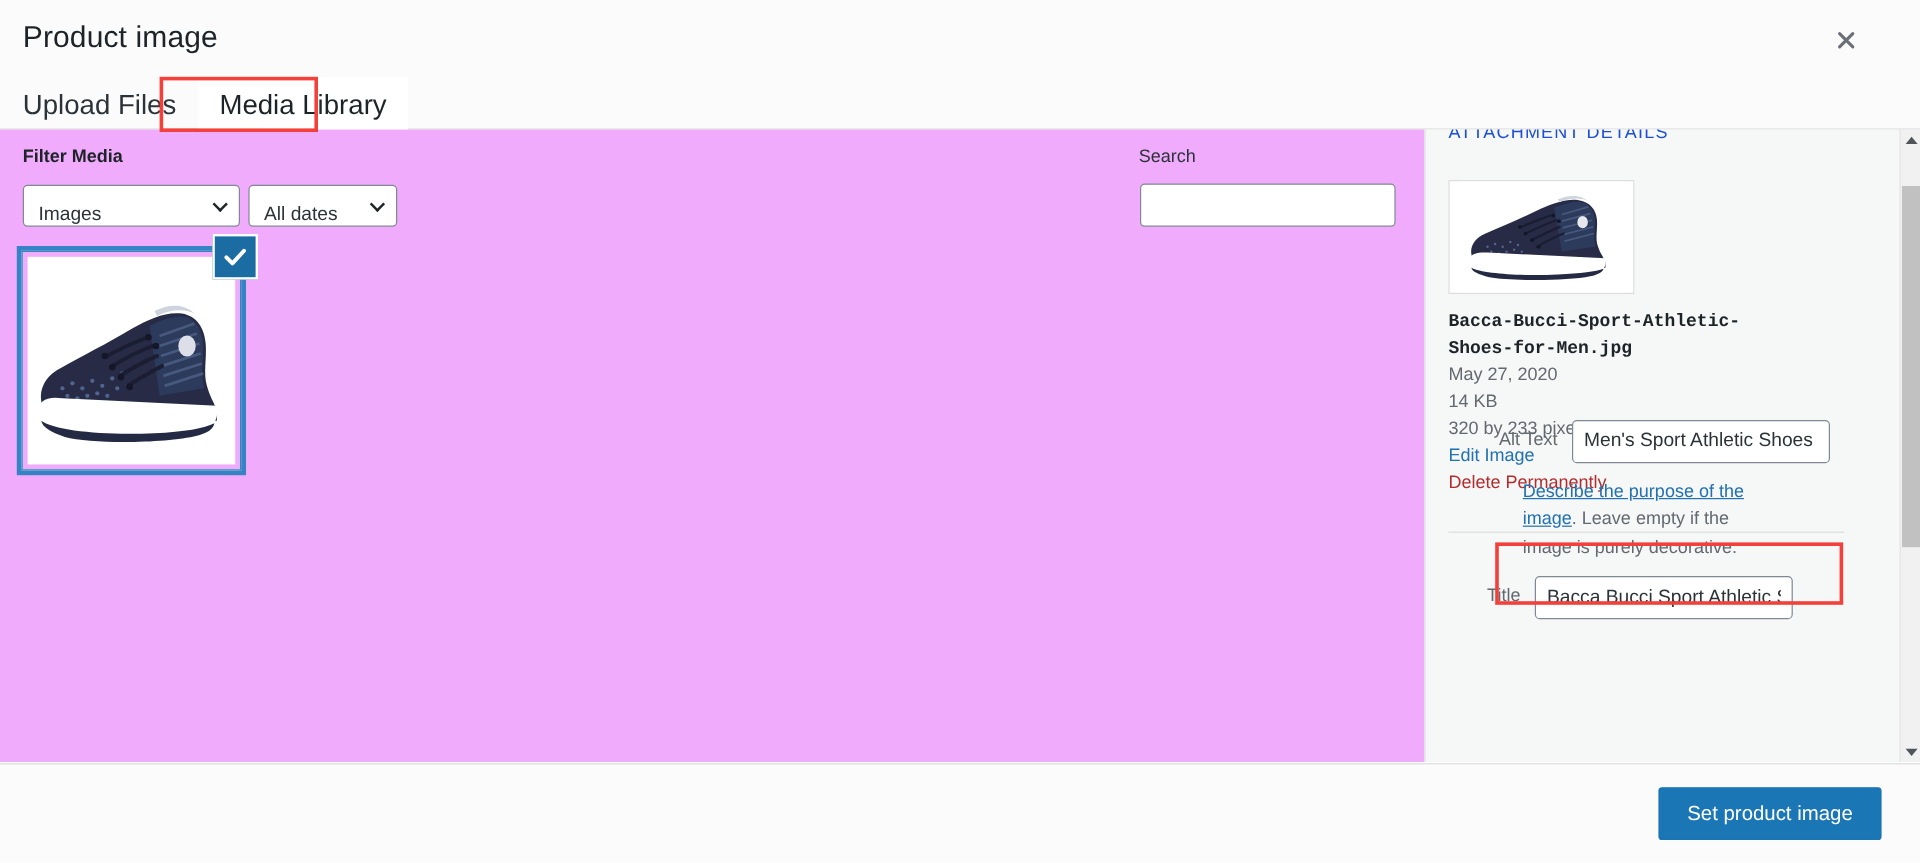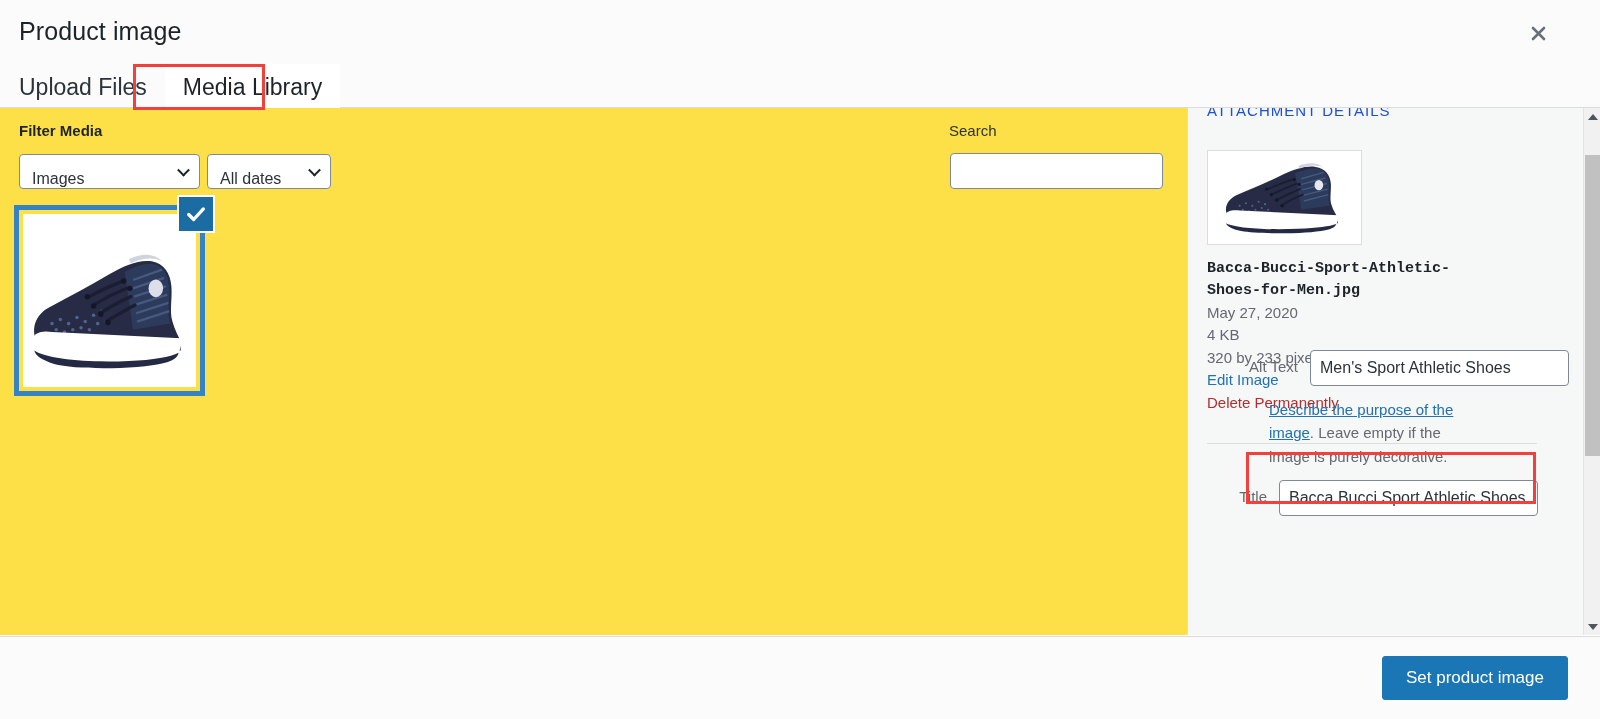--- a/index.html
+++ b/index.html
@@ -37,21 +37,21 @@
 
   
   .annot {
     position: absolute; border: 3px solid #f4403a; pointer-events: none; z-index: 40;
   }
   #annot-tab   { left: 133px; top: 64px; width: 132px; height: 46px; }
   #annot-alt   { left: 1246px; top: 452px; width: 290px; height: 52px; }
 
   
   .content {
-    position: absolute; left: 0; top: 108px; width: 1187px; height: 527px; background: #fde047;
+    position: absolute; left: 0; top: 108px; width: 1187px; height: 527px; background: #f0abfc;
   }
   .filter-label {
     position: absolute; left: 19px; top: 14px; font-size: 15px; color: #1d2327; font-weight: 700;
   }
   .select-wrap { position: absolute; }
   .fake-select {
     position: relative; height: 35px; border: 1px solid #7e8993; border-radius: 4px;
     background: #ffffff; display: flex; align-items: flex-end;
     padding: 0 34px 0 12px; font-size: 16px; color: #2c3338; cursor: pointer;
     font-family: "Liberation Sans", sans-serif;
@@ -117,21 +117,21 @@
   .divider {
     position: absolute; left: 19px; top: 335px; width: 330px; height: 1px; background: #dcdcde;
   }
 
   .field-row { position: absolute; display: flex; align-items: flex-start; }
   .field-label {
     width: 98px; text-align: right; padding-right: 12px; padding-top: 8px;
     font-size: 15px; color: #646970;
   }
   .field-input {
-    width: 259px; height: 36px; border: 1px solid #7e8993; border-radius: 4px;
+    width: 215px; height: 36px; border: 1px solid #7e8993; border-radius: 4px;
     background: #fff; padding: 0 9px; font-size: 16px; color: #2c3338;
     font-family: "Liberation Sans", sans-serif;
   }
   #row-alt { left: 1212px; top: 350px; }
   #row-title { left: 1181px; top: 480px; }
   .field-help {
     position: absolute; left: 1269px; top: 398px; width: 205px;
     font-size: 15px; color: #646970; line-height: 1.55;
   }
   .field-help a { color: #2271b1; text-decoration: underline; cursor: pointer; }
@@ -324,21 +324,21 @@
           <path d="M100 17 C112 12 124 12 132 19 C126 15 112 15 102 20 Z" fill="#cfd3dd"></path>
           <path d="M8 82 C6 75 14 72 26 73 L150 79 C151 84 150 89 146 92 C130 98 60 100 30 95 C16 93 9 88 8 82 Z" fill="#ffffff"></path>
           <path d="M9 89 C20 95 60 98 100 96 C124 95 140 93 148 90 C147 94 142 96 134 98 C110 103 50 103 28 99 C16 96 10 93 9 89 Z" fill="#252a44"></path>
         </g>
       </svg>
     </div>
 
     <div class="det-meta">
       <div class="det-filename">Bacca-Bucci-Sport-Athletic-Shoes-for-Men.jpg</div>
       <div class="det-line">May 27, 2020</div>
-      <div class="det-line">4 KB</div>
+      <div class="det-line">14 KB</div>
       <div class="det-line">320 by 233 pixels</div>
       <span class="det-link">Edit Image</span>
       <span class="det-danger">Delete Permanently</span>
     </div>
 
     <div class="divider"></div>
   </div>
 
   <div class="field-row" id="row-alt">
     <div class="field-label">Alt Text</div>

